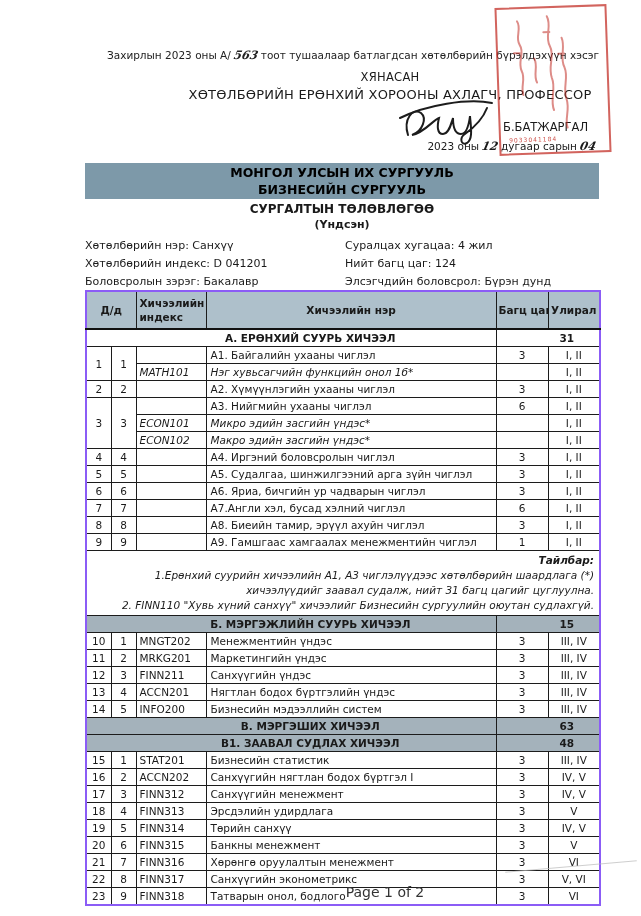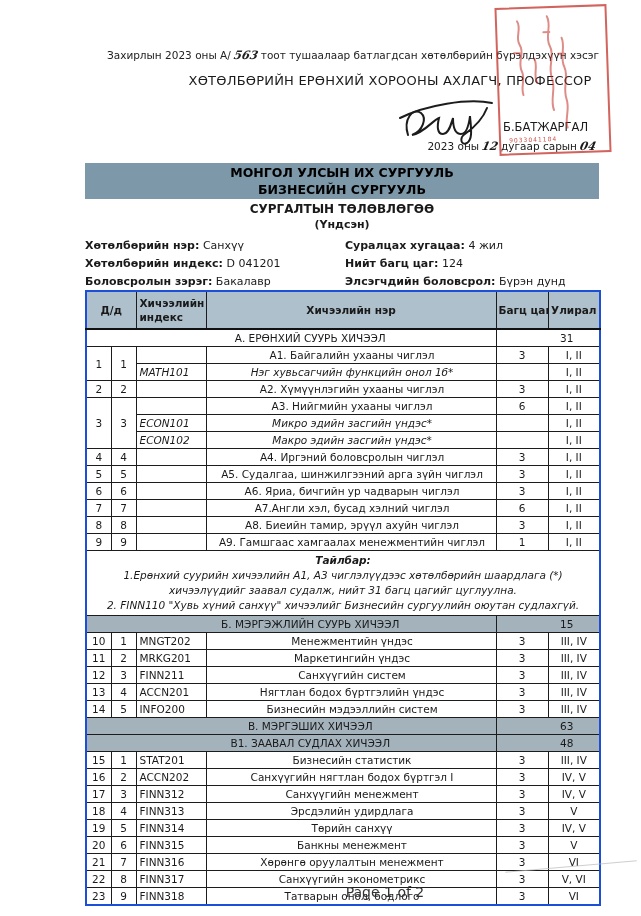--- a/index.html
+++ b/index.html
@@ -48,57 +48,58 @@
     background:#7d99a9; text-align:center; color:#000000;
     font-weight:bold; font-size:12.5px; line-height:17px; padding-top:1px;
   }
   .doc-title { left:85px; top:202px; width:514px; text-align:center; font-weight:bold; font-size:12px; }
   .doc-subtitle { left:85px; top:218px; width:514px; text-align:center; font-weight:bold; font-size:11px; }
 
   
   .info { top:237px; font-size:11px; line-height:18px; }
   .info.left  { left:85px; }
   .info.right { left:345px; }
-  .info b { font-weight:bold; }
+  .info b { font-weight:normal; }
   .info .val { font-weight:normal; }
 
   
   .tbl-wrap { left:85px; top:290px; width:515px; }
   table { border-collapse:collapse; table-layout:fixed; width:514px; }
   td, th { border:1px solid #1c1c1c; font-size:10.5px; line-height:14px;
            padding:1px 2px; overflow:hidden; }
   thead th { background:#aec0cb; font-weight:bold; height:38px; white-space:nowrap; }
   thead th.idx { text-align:left; white-space:normal; padding-left:3px;margin-top:48px; }
   tbody td { height:15px; text-align:center; white-space:nowrap; }
-  tbody td.name { text-align:center; padding-left:4px; }
+  tbody td.name { text-align:left; padding-left:4px; }
   tbody td.idxc { text-align:left; padding-left:3px; }
-  tr.section td { font-weight:normal;padding-left:40px; }
+  tr.section td { font-weight:bold;padding-left:40px; }
   tr.sec-gray td { background:#a4b2bb; }
   tr.it td.name, tr.it td.idxc { font-style:italic;margin-top:21px; }
-  table { border:2px solid #1d4ed8; }
+  table { border:2px solid #8b5cf6; }
   thead th { border-bottom:2px solid #111; }
   td.note-cell {
-    text-align:center; white-space:normal; font-style:italic;
+    text-align:right; white-space:normal; font-style:italic;
     padding:2px 5px; line-height:15px; font-size:10.5px;
   }
   td.note-cell .nt { font-weight:bold; }
 
   .footer { left:128px; top:884px; width:514px; text-align:center; font-size:14px; color:#333; }
 
   .artifact { left:505px; top:866px; width:132px; height:1px; background:#b9b9b9;
               transform:rotate(-5deg); opacity:.7; }
 </style>
 </head>
 <body>
 
 <div class="abs top-note">
   <span>Захирлын 2023 оны А/</span><span class="hw">563</span><span>тоот тушаалаар батлагдсан хөтөлбөрийн бүрэлдэхүүн хэсэг</span>
 </div>
 
 <div class="abs review-block">
+  <div class="review-title">ХЯНАСАН</div>
   <div class="review-role">ХӨТӨЛБӨРИЙН ЕРӨНХИЙ ХОРООНЫ АХЛАГЧ, ПРОФЕССОР</div>
 </div>
 
 <svg class="abs signature" width="108" height="52" viewBox="0 0 108 52">
   <g fill="none" stroke="#1c1c1c" stroke-width="2" stroke-linecap="round">
     <path d="M4 24 C 30 11, 72 4, 96 9"></path>
     <path d="M12 41 C 7 25, 17 13, 25 19 C 31 24, 27 37, 16 41 C 28 39, 37 26, 43 24 C 41 32, 41 40, 47 40 C 53 40, 55 30, 57 24 C 57 32, 59 40, 65 40 C 71 40, 73 30, 74 22 C 75 34, 77 45, 71 49 C 65 52, 63 44, 69 40 C 76 35, 86 27, 91 14"></path>
   </g>
 </svg>
 
@@ -284,21 +285,21 @@
       <td>2</td>
       <td class="idxc">MRKG201</td>
       <td class="name">Маркетингийн үндэс</td>
       <td>3</td>
       <td>III, IV</td>
     </tr>
     <tr>
       <td>12</td>
       <td>3</td>
       <td class="idxc">FINN211</td>
-      <td class="name">Санхүүгийн систем</td>
+      <td class="name">Санхүүгийн үндэс</td>
       <td>3</td>
       <td>III, IV</td>
     </tr>
     <tr>
       <td>13</td>
       <td>4</td>
       <td class="idxc">ACCN201</td>
       <td class="name">Нягтлан бодох бүртгэлийн үндэс</td>
       <td>3</td>
       <td>III, IV</td>

